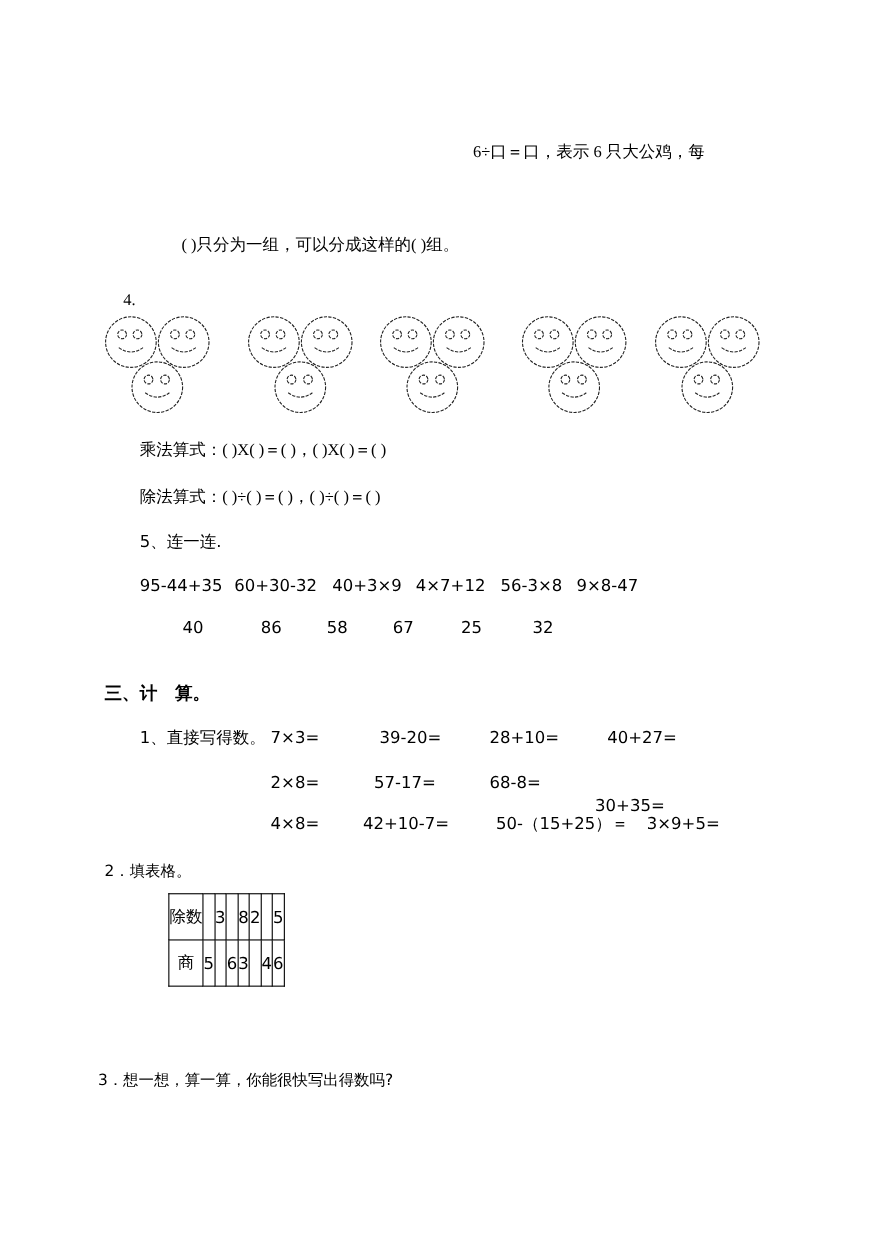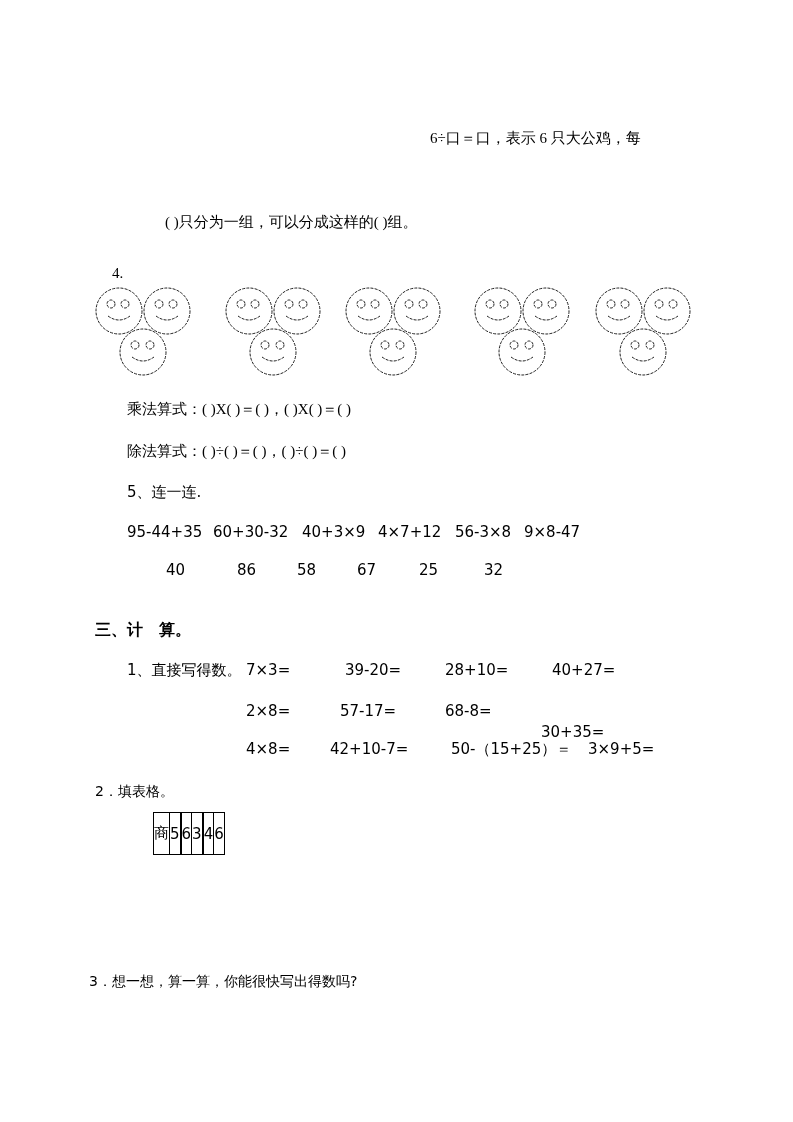--- a/index.html
+++ b/index.html
@@ -161,20 +161,30 @@
   <span style="left:330px;">42+10-7=</span>
   <span style="left:451px;">50-（15+25）＝</span>
   <span style="left:588px;">3×9+5=</span>
 </div>
 
 <div class="abs t14" style="left:95px; top:783px;">2．填表格。</div>
 
 <table class="fill">
   <tbody>
   <tr>
+    <td>除数</td>
+    <td></td>
+    <td>3</td>
+    <td></td>
+    <td>8</td>
+    <td>2</td>
+    <td></td>
+    <td>5</td>
+  </tr>
+  <tr>
     <td>商</td>
     <td>5</td>
     <td></td>
     <td>6</td>
     <td>3</td>
     <td></td>
     <td>4</td>
     <td>6</td>
   </tr>
 </tbody>

